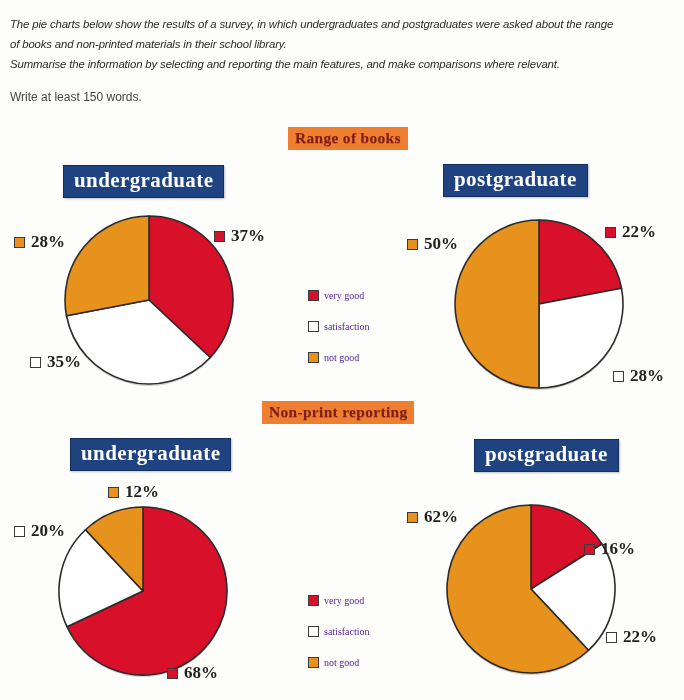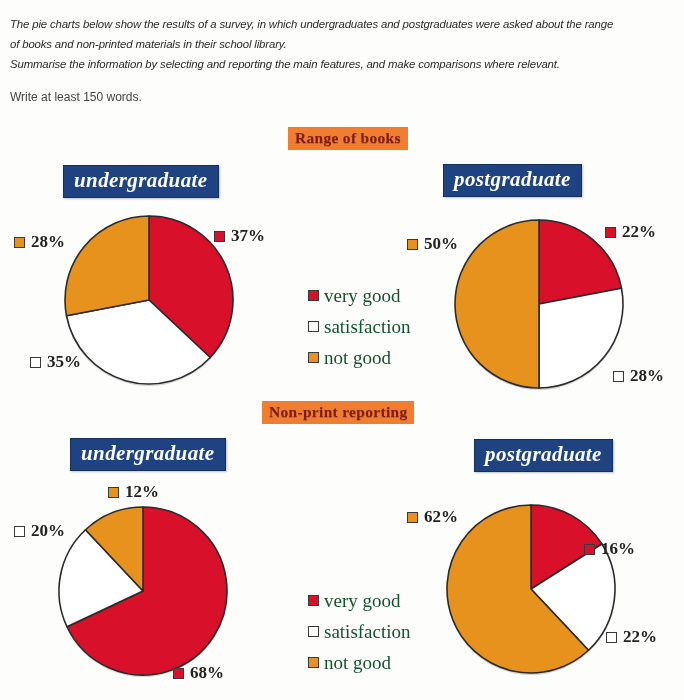--- a/index.html
+++ b/index.html
@@ -64,21 +64,20 @@
     background: #1F4380;
     color: #ffffff;
     font-family: "Liberation Serif", serif;
     font-weight: bold;
     font-size: 21px;
     letter-spacing: 0.4px;
     padding: 2px 10px 4px 10px;
     border: 1px solid #16305c;
     white-space: nowrap;
     box-shadow: 1px 1px 2px rgba(0,0,0,0.25);
-    font-style: italic;
   }
   #label-ug-books  { left: 63px;  top: 165px; }
   #label-pg-books  { left: 443px; top: 164px; }
   #label-ug-np     { left: 70px;  top: 438px; }
   #label-pg-np     { left: 474px; top: 439px; }
 
   
   .pie-wrap { position: absolute; }
   .pie-wrap svg { display: block; overflow: visible; }
 
@@ -110,22 +109,22 @@
   
   .legend { position: absolute; }
   .legend-row {
     display: flex;
     align-items: center;
     gap: 5px;
     height: 31px;
   }
   .legend-row .lbl {
     font-family: "Liberation Serif", serif;
-    font-size: 19px;
-    color: #14532d;
+    font-size: 10px;
+    color: #4c1d95;
   }
   #legend-books   { left: 308px; top: 280px; }
   #legend-nonprint{ left: 308px; top: 585px; }
 </style>
 </head>
 <body>
 
 <div class="prompt">
   <div class="prompt-line">The pie charts below show the results of a survey, in which undergraduates and postgraduates were asked about the range</div>
   <div class="prompt-line">of books and non-printed materials in their school library.</div>
@@ -213,21 +212,21 @@
   </svg>
 </div>
 <div class="callout" style="left:108px; top:482px;justify-content:flex-end;">
   <span class="swatch orange"></span>
   <span class="val">12%</span>
 </div>
 <div class="callout" style="left:14px; top:521px;">
   <span class="swatch white"></span>
   <span class="val">20%</span>
 </div>
-<div class="callout" style="left:173px; top:663px;text-align:center;">
+<div class="callout" style="left:167px; top:663px;text-align:center;">
   <span class="swatch red"></span>
   <span class="val">68%</span>
 </div>
 
 <div class="pie-wrap" style="left:445px; top:503px;">
   <svg width="172" height="172" viewBox="0 0 172 172">
     <circle cx="86" cy="88" r="84" fill="#888" opacity="0.35"></circle>
     <g>
         <path d="M 86 86 L 86.00 2.00 A 84 84 0 0 1 156.92 40.99 Z" fill="#D9102A" stroke="#2b2b2b" stroke-width="1.6" stroke-linejoin="round"></path>
         <path d="M 86 86 L 156.92 40.99 A 84 84 0 0 1 143.50 147.23 Z" fill="#FFFFFF" stroke="#2b2b2b" stroke-width="1.6" stroke-linejoin="round"></path>

